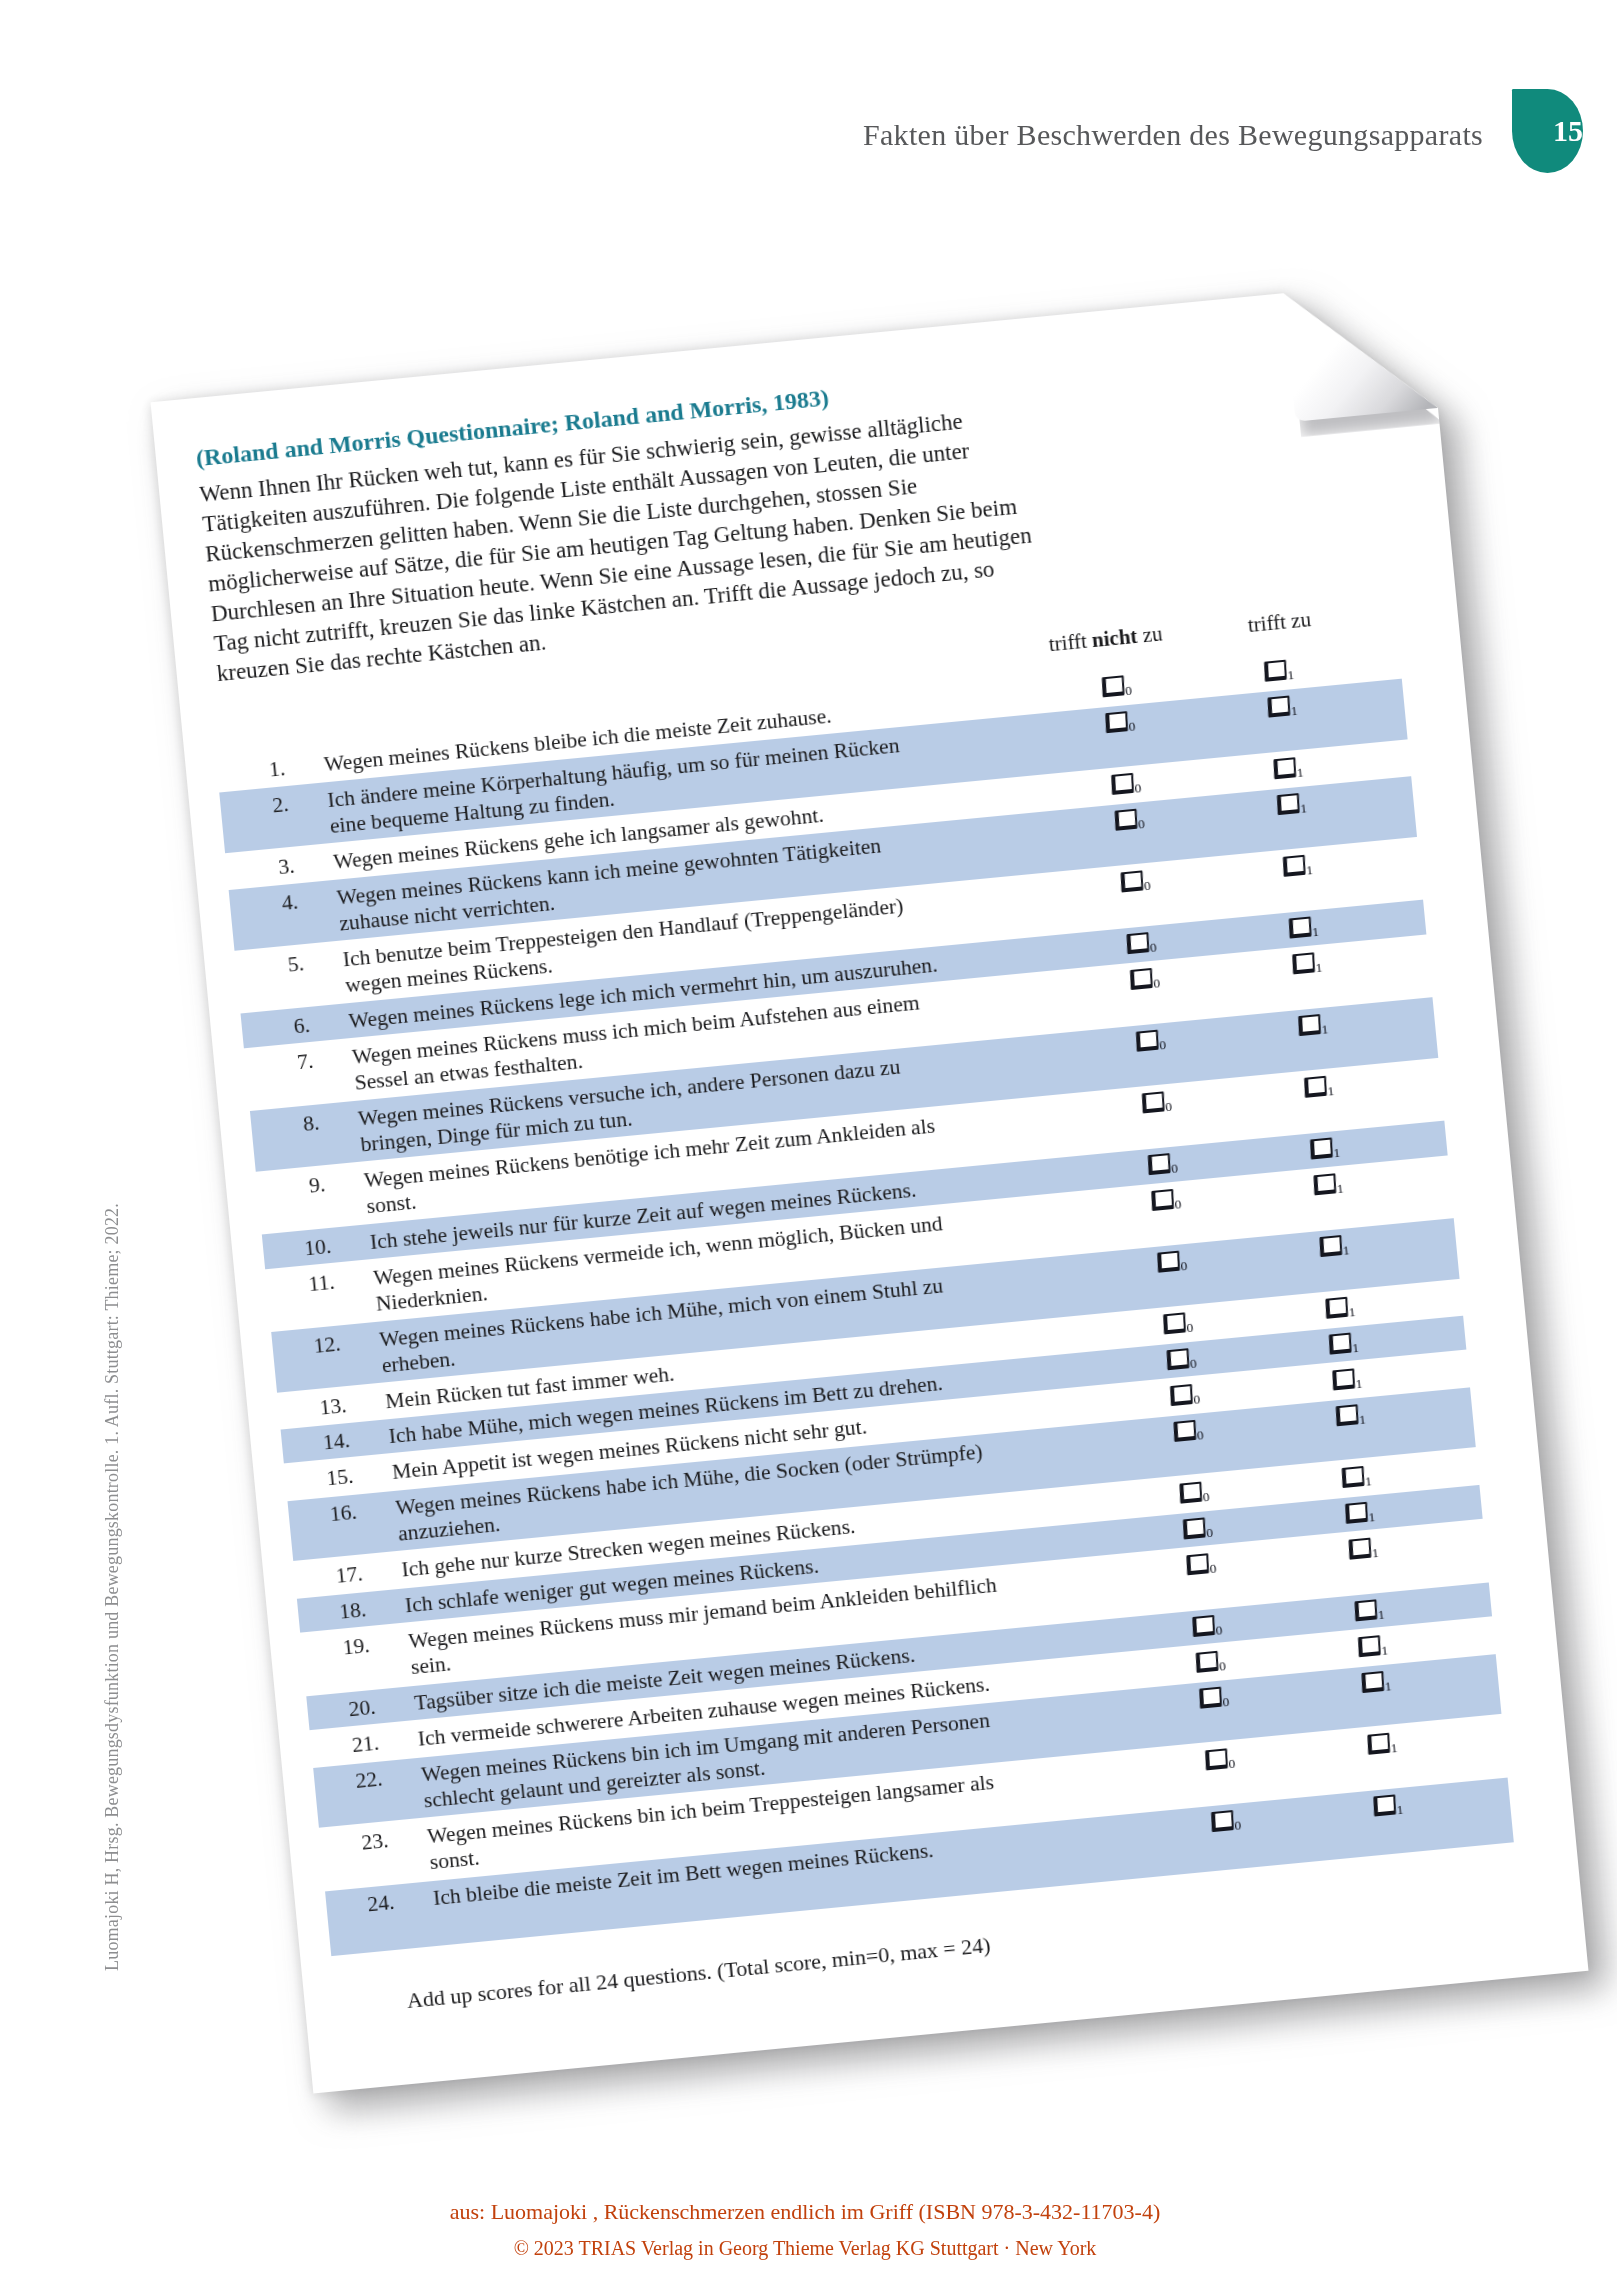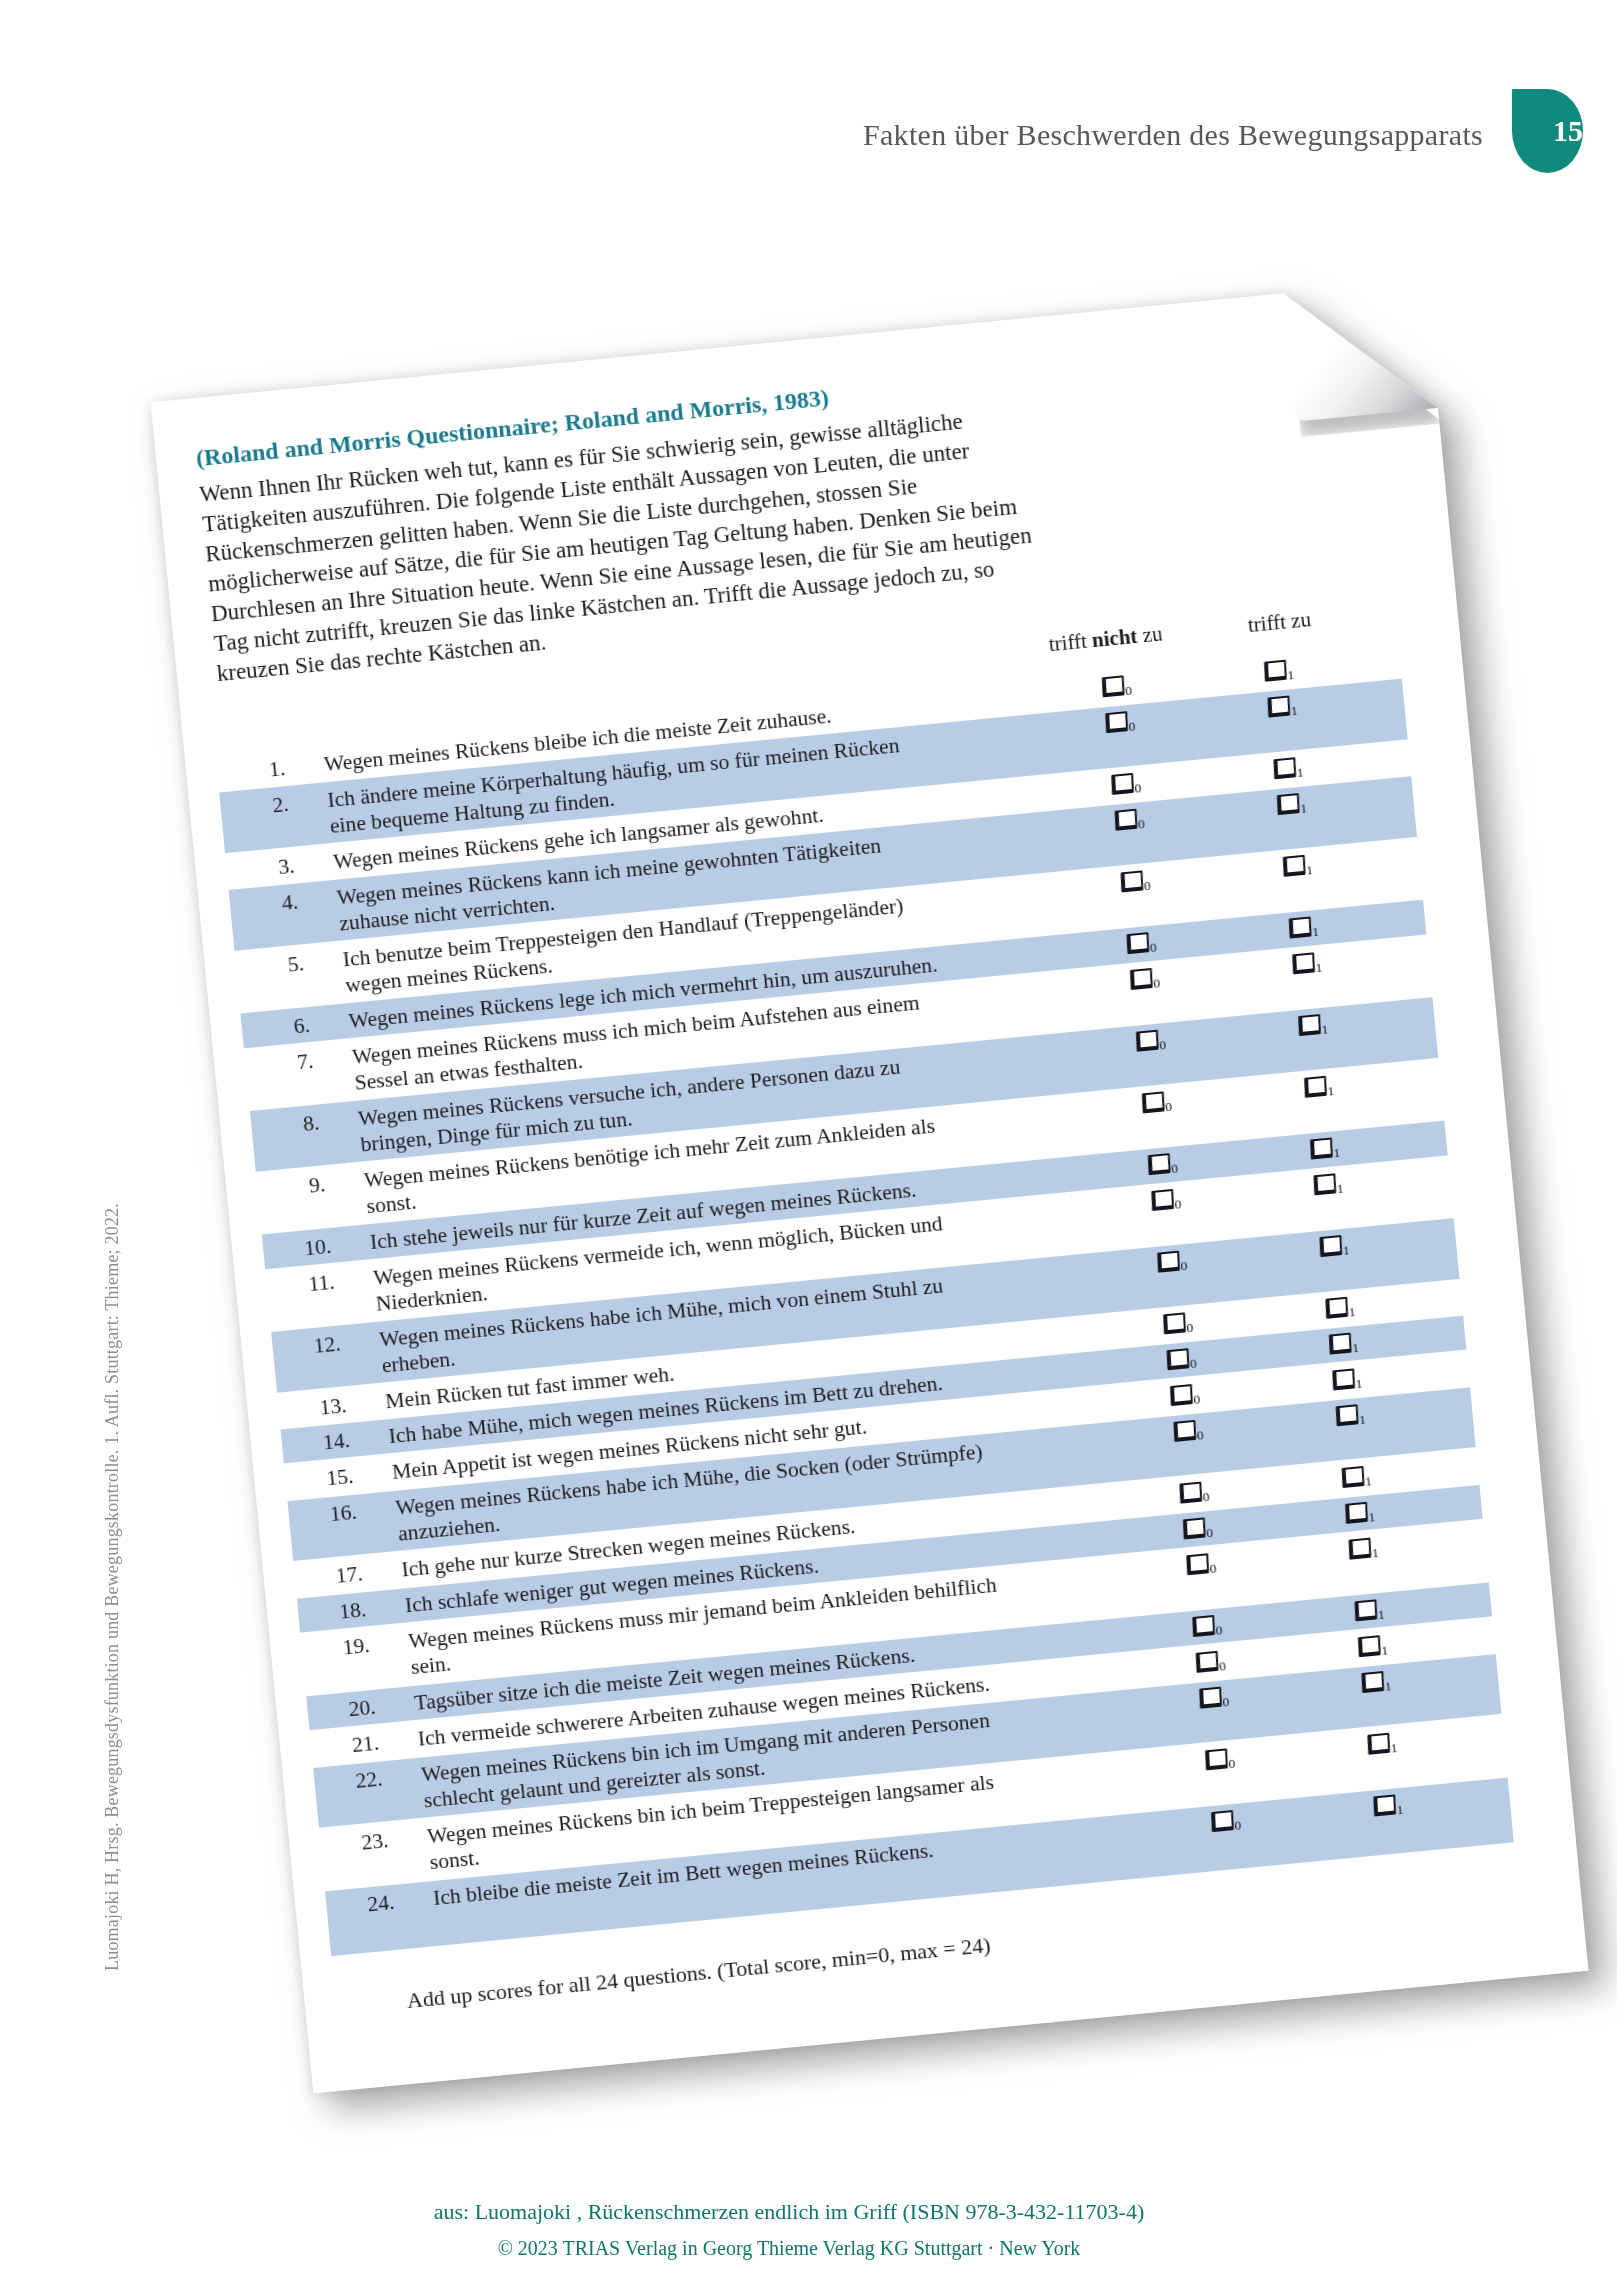--- a/index.html
+++ b/index.html
@@ -69,22 +69,22 @@
 
   .score-note { margin-top:39px; margin-left:62px; font-size:22px; color:#1b1b1d; }
 
   
   .sidebar {
     position:absolute; left:102px; top:1971px; transform:rotate(-90deg);
     transform-origin:0 0; white-space:nowrap;
     font-size:18px; color:#8d8e90; letter-spacing:0.2px;
   }
   .page-footer {
-    position:absolute; left:0; width:1578px; text-align:center;
-    color:#0f766e;
+    position:absolute; left:16px; width:1578px; text-align:center;
+    color:#c2410c;
   }
   .pf1 { top:2199px; font-size:22px; }
   .pf2 { top:2237px; font-size:20px; }
 </style>
 </head>
 <body>
 
 <div class="page">
 
   <div class="hdr-title">Fakten über Beschwerden des Bewegungsapparats</div>

